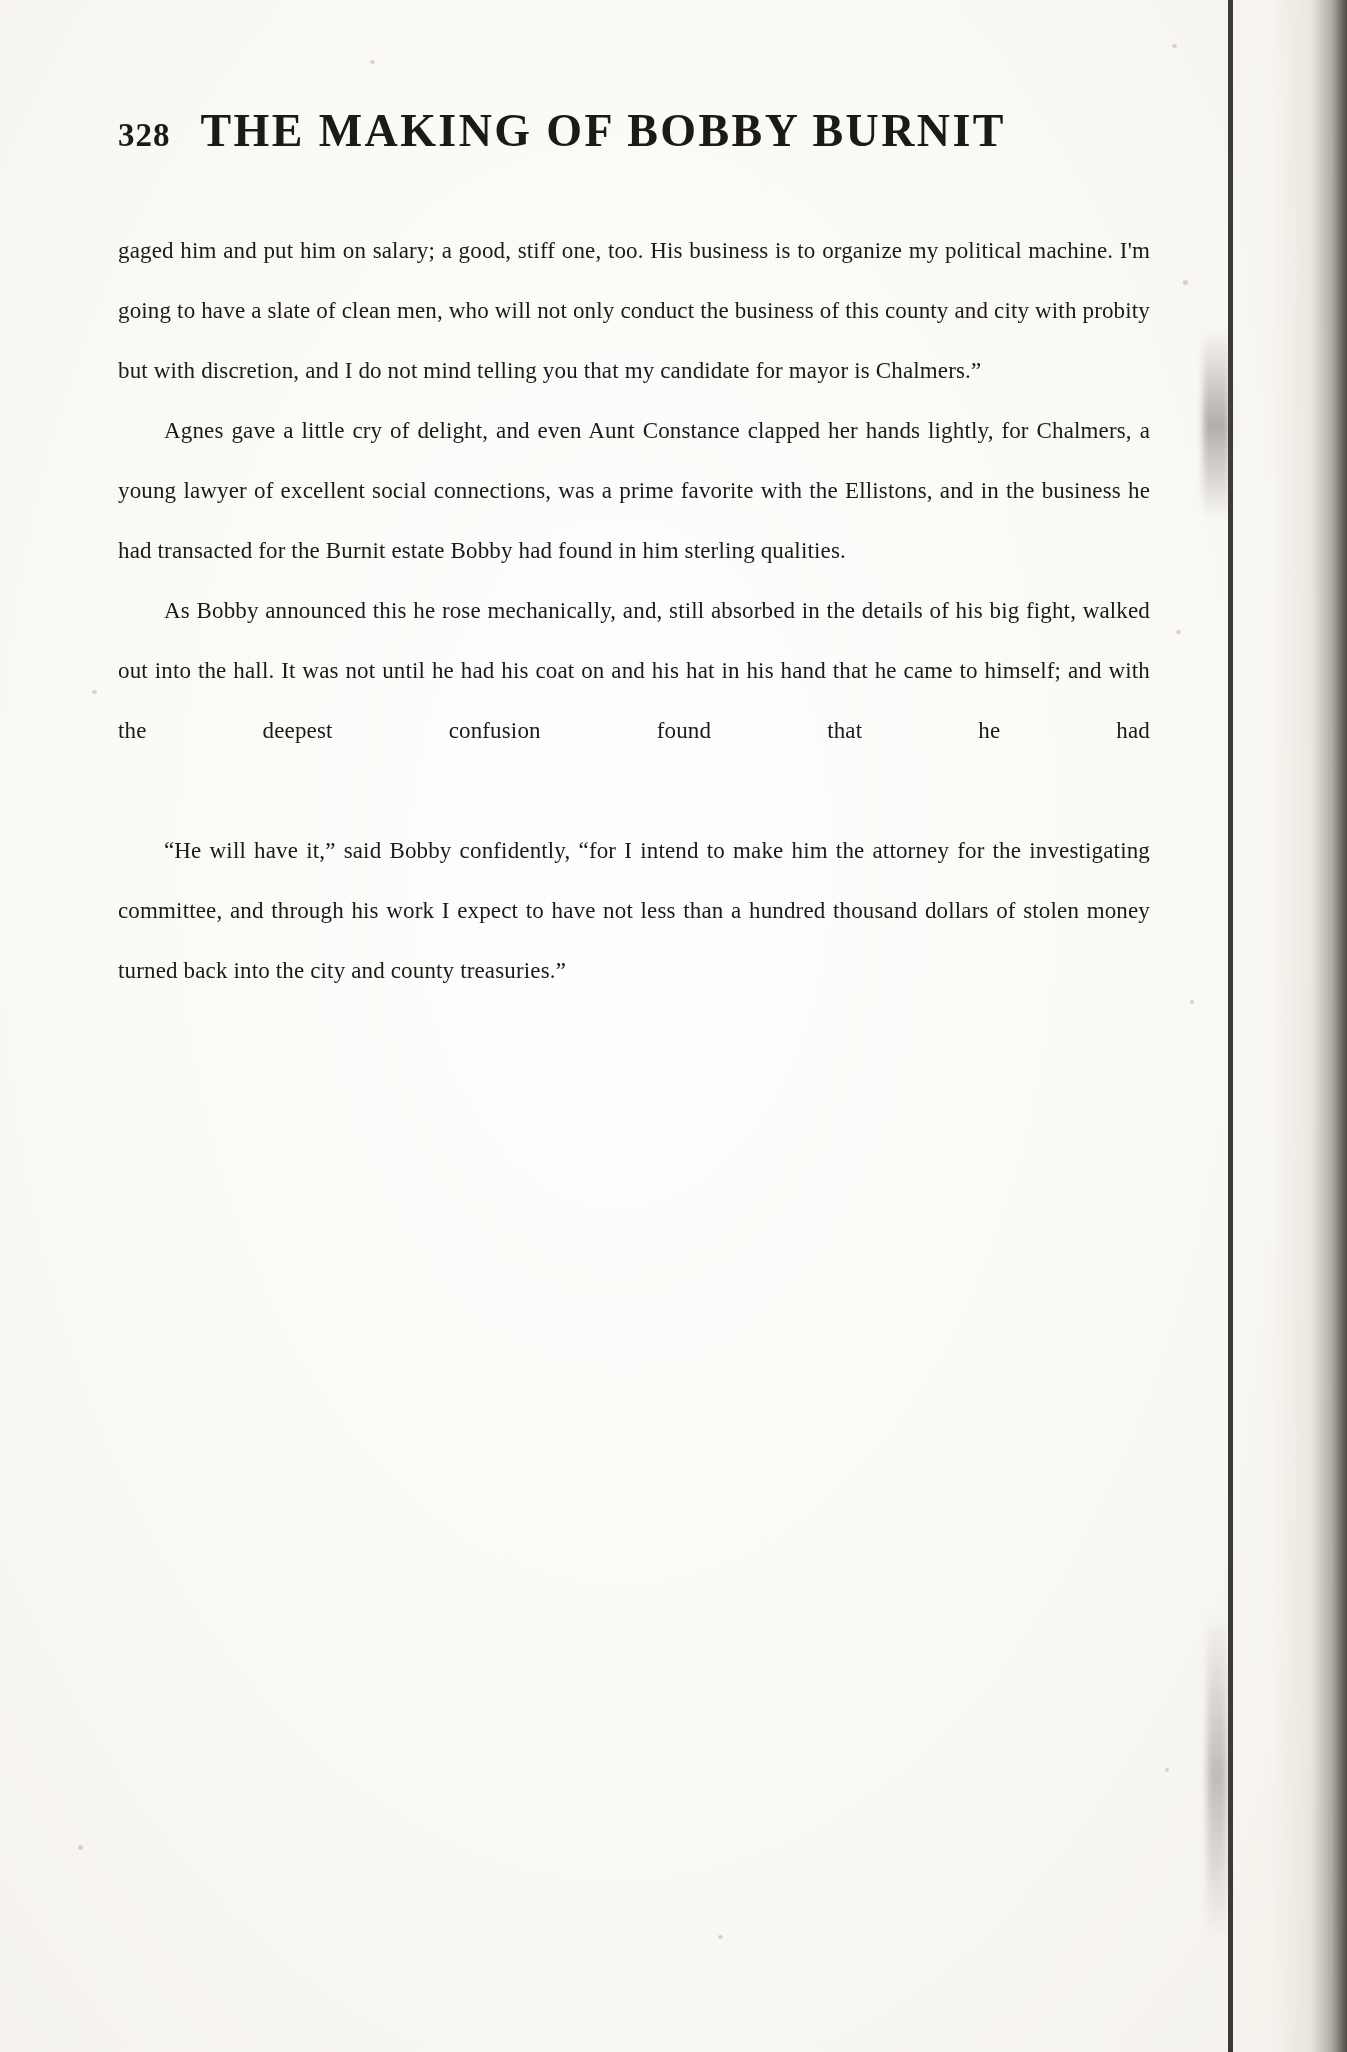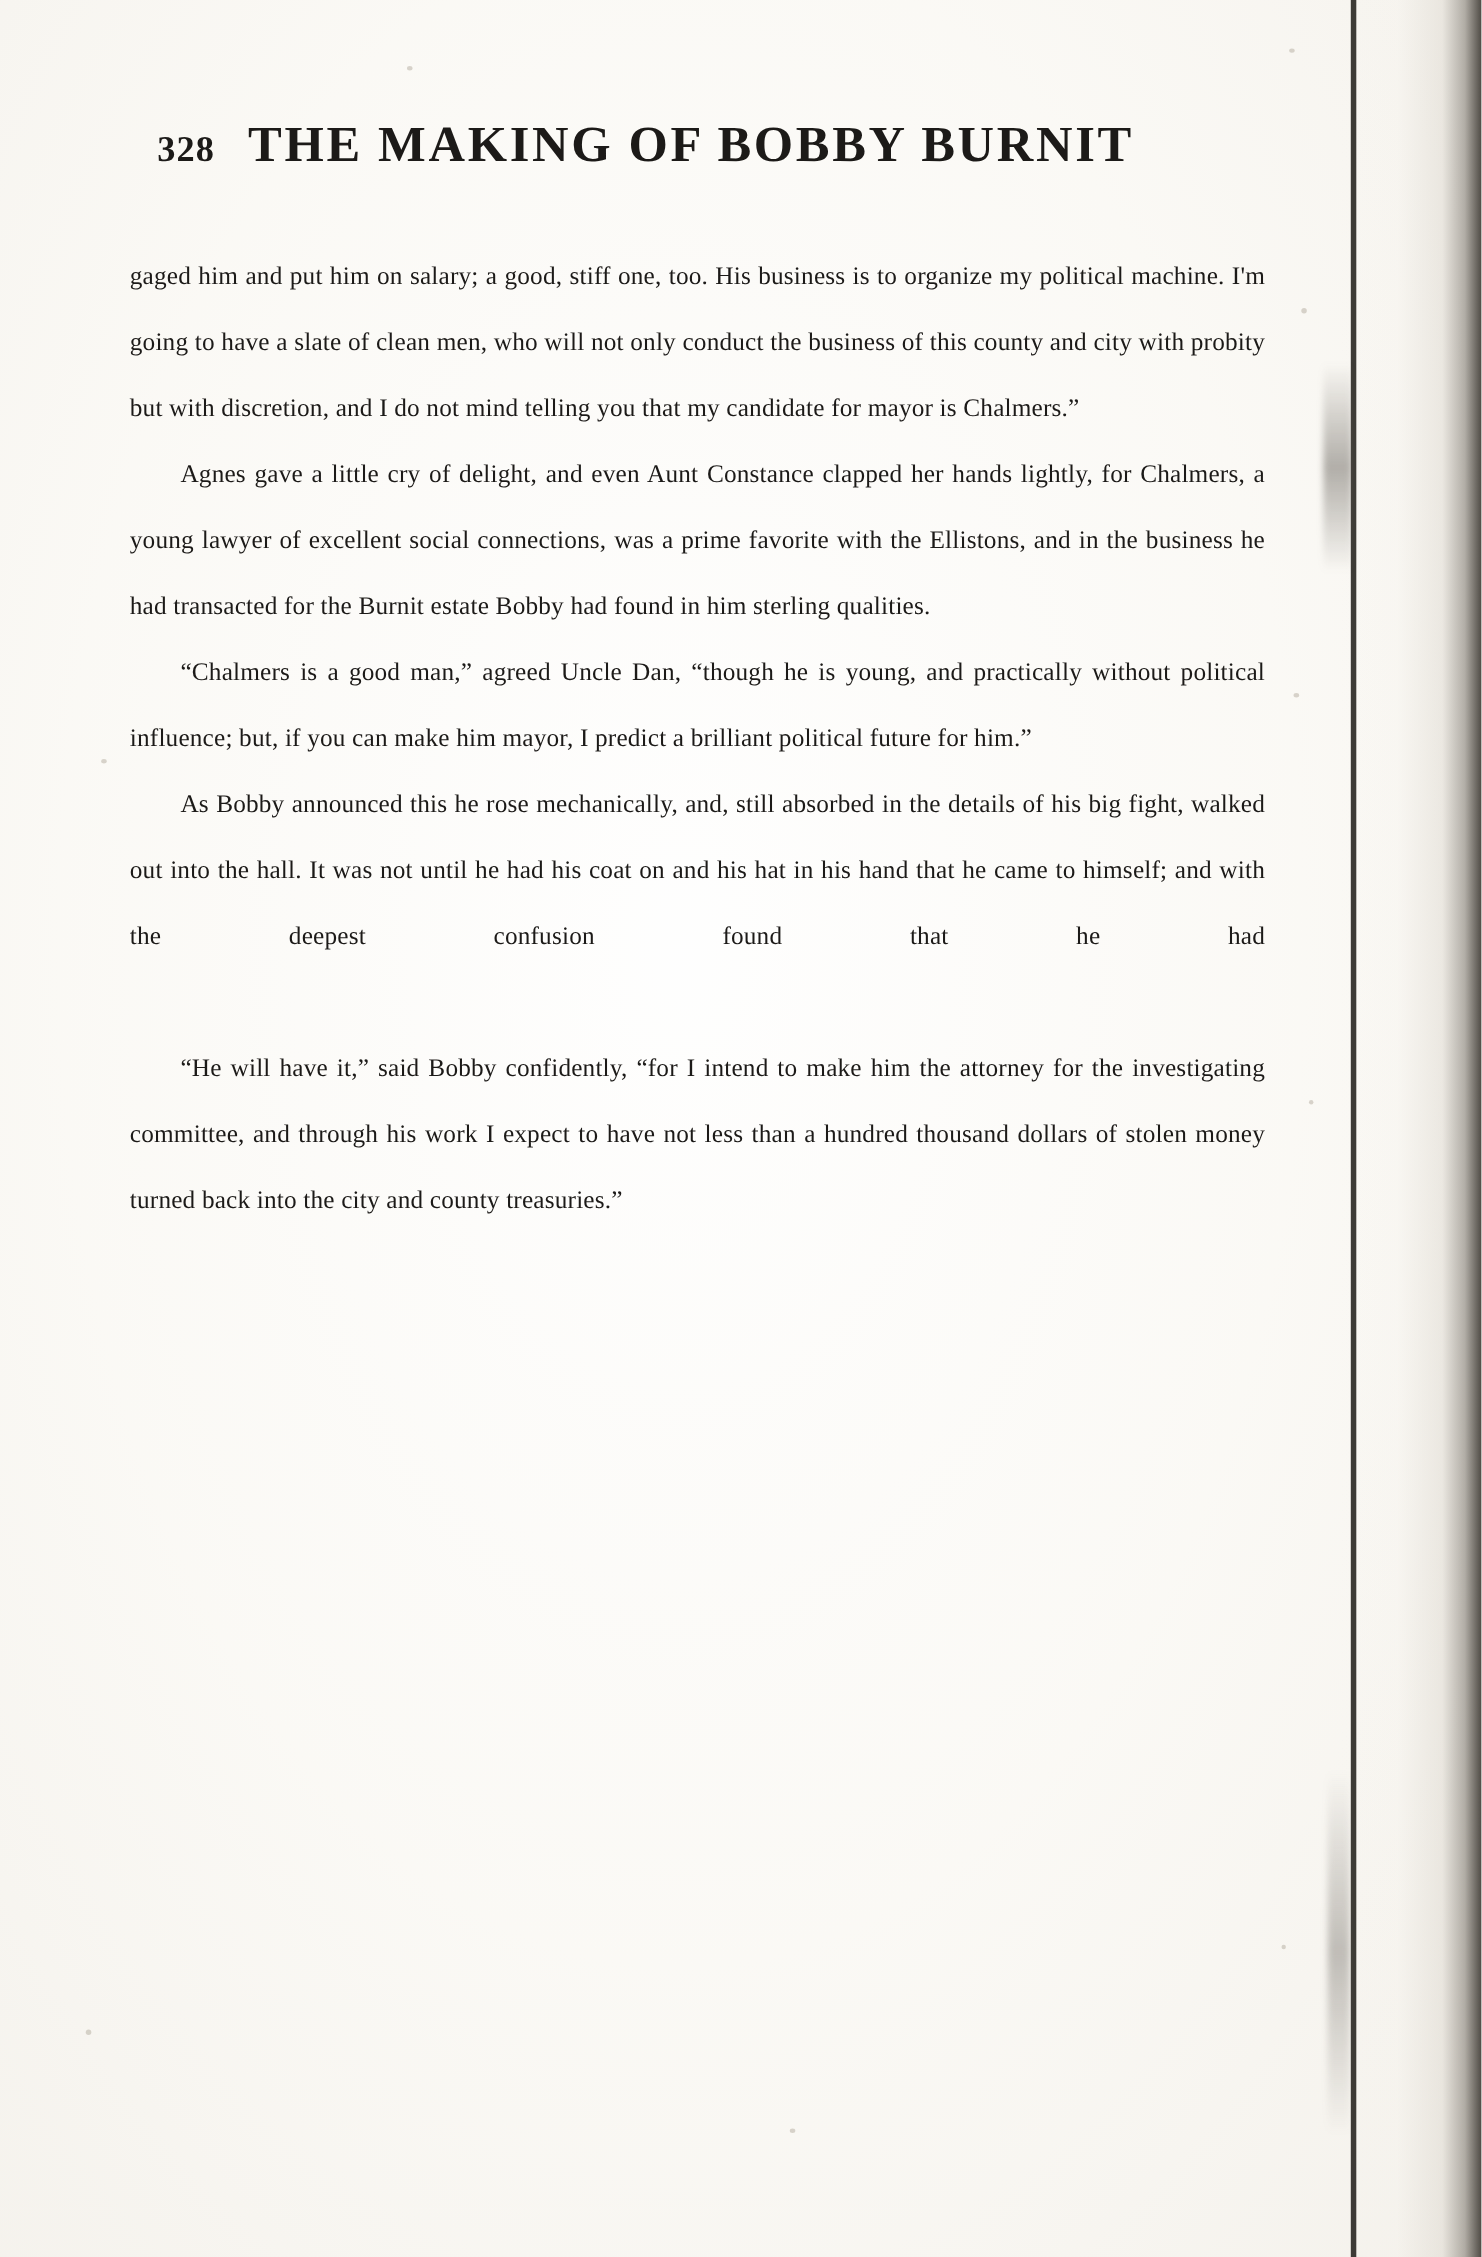--- a/index.html
+++ b/index.html
@@ -78,21 +78,20 @@
 
   .running-head {
     display: flex;
     align-items: baseline;
     gap: 30px;
     font-size: 34px;
     letter-spacing: 2.2px;
     font-weight: 700;
     margin-bottom: 64px;
     white-space: nowrap;
-    margin-left: 25px;
   }
   .folio {
     font-size: 33px;
     letter-spacing: 1px;
     font-weight: 700;
   }
   .head-title {
     font-size: 46px;
     letter-spacing: 2.4px;
     font-weight: 700;
@@ -136,21 +135,20 @@
   <div class="content">
 
     <div class="running-head">
       <span class="folio">328</span>
       <span class="head-title">THE MAKING OF BOBBY BURNIT</span>
     </div>
 
     <div class="body-text">
       <p>gaged him and put him on salary; a good, stiff one, too. His business is to organize my political machine. I'm going to have a slate of clean men, who will not only conduct the business of this county and city with probity but with discretion, and I do not mind telling you that my candidate for mayor is Chalmers.”</p>
       <p class="indent">Agnes gave a little cry of delight, and even Aunt Constance clapped her hands lightly, for Chalmers, a young lawyer of excellent social connections, was a prime favorite with the Ellistons, and in the business he had transacted for the Burnit estate Bobby had found in him sterling qualities.</p>
-      <p class="indent">“Chalmers is a good man,” agreed Uncle Dan, “though he is young, and practically without political influence; but, if you can make him mayor, I predict a brilliant political future for him.”</p>
       <p class="indent cut">As Bobby announced this he rose mechanically, and, still absorbed in the details of his big fight, walked out into the hall. It was not until he had his coat on and his hat in his hand that he came to himself; and with the deepest confusion found that he had</p>
       <p class="indent">“He will have it,” said Bobby confidently, “for I intend to make him the attorney for the investigating committee, and through his work I expect to have not less than a hundred thousand dollars of stolen money turned back into the city and county treasuries.”</p>
     </div>
 
   </div>
 
   <div class="gutter"></div>
   <div class="gutter-line"></div>
   <div class="smudge"></div>
   <div class="smudge2"></div>

